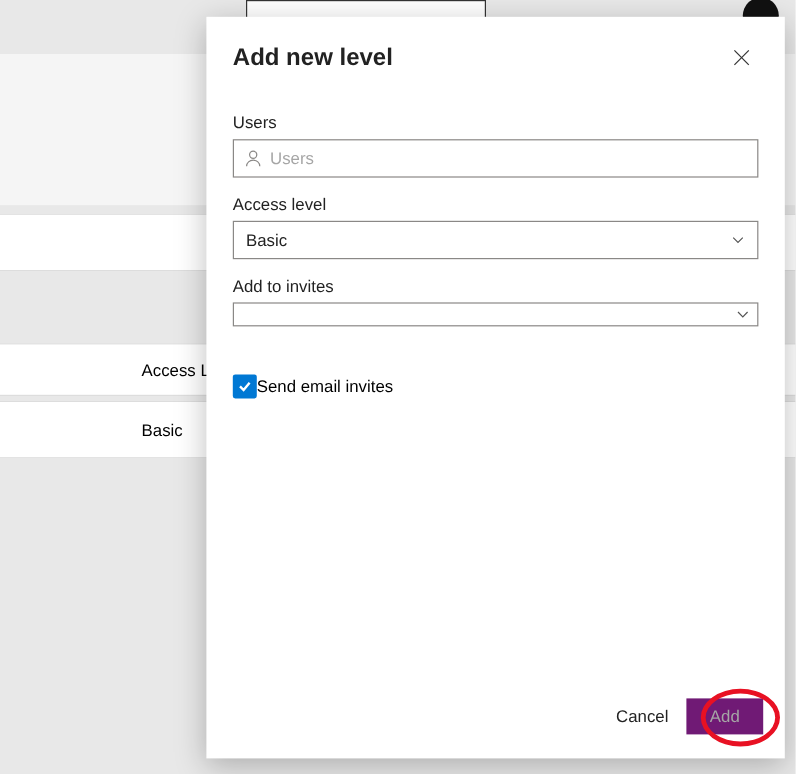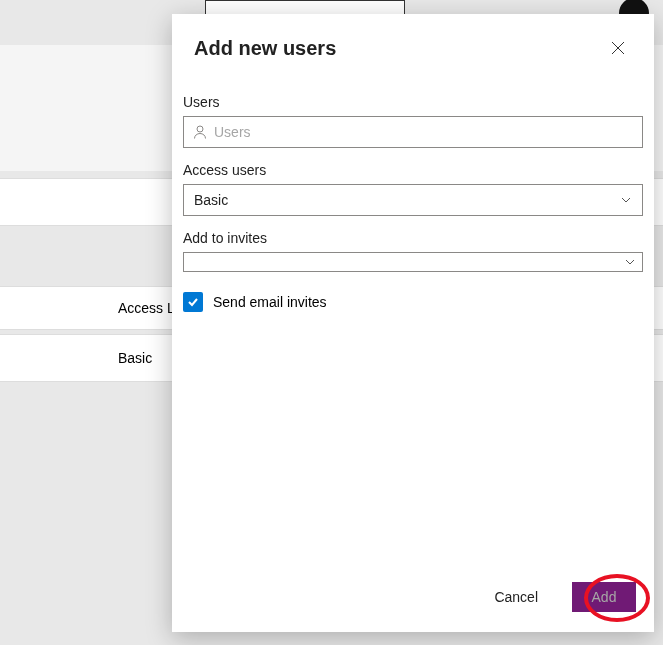--- a/index.html
+++ b/index.html
@@ -50,21 +50,21 @@
       display: flex;
       align-items: center;
       justify-content: space-between;
       padding: 20px 22px 10px 22px;
     }
     .dialog-title { font-size: 20px; font-weight: 600; color: #222; }
     .close-btn {
       width: 28px; height: 28px; display: flex; align-items: center; justify-content: center;
       cursor: pointer; background: none; border: none;
     }
-    .dialog-body { padding: 8px 11px; flex: 1; }
+    .dialog-body { padding: 8px 22px; flex: 1; }
     .field-label { font-size: 14px; color: #222; margin-top: 14px; margin-bottom: 6px; display: block; }
     .input-wrap {
       position: relative;
       border: 1px solid #8a8886;
       height: 32px;
       display: flex;
       align-items: center;
       padding: 0 8px;
       background: #fff;
     }
@@ -91,36 +91,35 @@
       border: 1px solid #8a8886;
       height: 20px;
       display: flex;
       align-items: center;
       justify-content: flex-end;
       padding: 0 6px;
       background: #fff;
       cursor: pointer;
     }
     .checkbox-row {
-      margin-top: 20px;
-      display: flex;
-      align-items: center;
-      gap: 10px;
+      margin-top: 40px;
+      display: flex;
+      align-items: center;
     }
     .checkbox-box {
       width: 20px; height: 20px; border-radius: 2px;
       background: #0078d4;
       display: flex; align-items: center; justify-content: center;
       cursor: pointer;
     }
     .dialog-footer {
       padding: 14px 18px 20px;
       display: flex;
       justify-content: flex-end;
-      gap: 20px;
+      gap: 1px;
     }
     .btn {
       min-width: 64px; height: 30px;
       padding: 0 14px;
       font-size: 14px;
       font-family: inherit;
       border: none;
       cursor: pointer;
     }
     .btn-cancel { background: #fff; color: #222; }
@@ -146,41 +145,41 @@
 <div class="bg-row bg-row2"></div>
 <div class="bg-row bg-row4">
   <span>Access Lev</span>
 </div>
 <div class="bg-row bg-row5">
   <span>Basic</span>
 </div>
 
 <div class="dialog">
   <div class="dialog-header">
-    <div class="dialog-title">Add new users</div>
+    <div class="dialog-title">Add new level</div>
     <button class="close-btn">
       <svg width="16" height="16" viewBox="0 0 16 16" stroke="#333" stroke-width="1" fill="none">
         <line x1="2" y1="2" x2="14" y2="14"></line>
           <line x1="14" y1="2" x2="2" y2="14"></line>
       </svg>
     </button>
   </div>
 
   <div class="dialog-body">
 
     <label class="field-label">Users</label>
     <div class="input-wrap">
       <svg class="user-icon" width="16" height="16" viewBox="0 0 16 16" fill="none" stroke="#8a8886" stroke-width="1">
         <circle cx="8" cy="5" r="3"></circle>
         <path d="M2.5 14.5c0-3 2.5-5 5.5-5s5.5 2 5.5 5"></path>
       </svg>
       <input type="text" placeholder="Users" style="">
     </div>
 
-    <label class="field-label">Access users</label>
+    <label class="field-label">Access level</label>
     <div class="select-wrap">
       <span class="select-value">Basic</span>
       <svg class="chev" width="12" height="12" viewBox="0 0 12 12" fill="none" stroke="#555" stroke-width="1">
         <polyline points="2,4 6,8 10,4"></polyline>
       </svg>
     </div>
 
     <label class="field-label">Add to invites</label>
     <div class="projects-wrap">
       <svg class="chev" width="12" height="12" viewBox="0 0 12 12" fill="none" stroke="#555" stroke-width="1">

